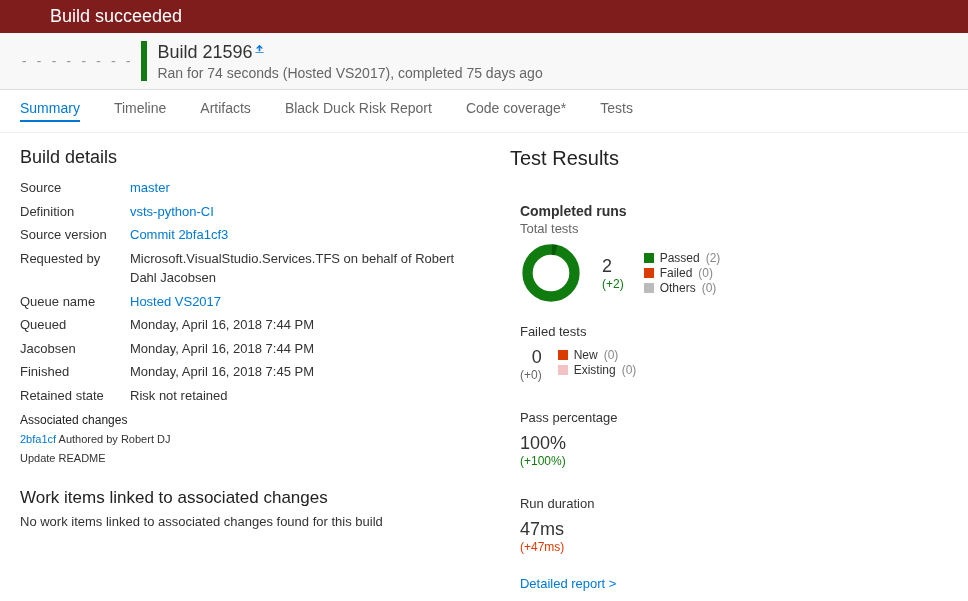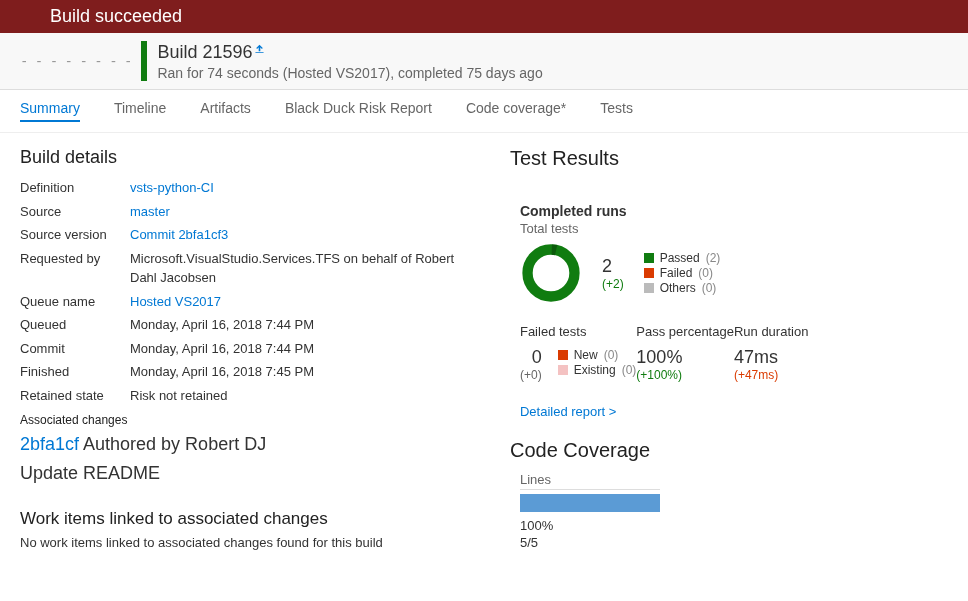--- a/index.html
+++ b/index.html
@@ -23,42 +23,42 @@
     .right { flex: 1; }
     
     .section-h { font-size: 18px; font-weight: 400; color: #222; margin-bottom: 8px; }
     .section-h.sub { font-size: 15px; font-weight: 600; margin-top: 14px; margin-bottom: 4px;}
     
     .kv-row { display: flex; padding: 2px 0; font-size: 13px; line-height: 1.5;}
     .kv-label { width: 110px; color: #333; }
     .kv-value { flex: 1; color: #333; }
     .link { color: #0078d4; cursor: pointer; }
     
-    .assoc-row { font-size: 18px; line-height: 1.5; margin-top:2px;}
+    .assoc-row { font-size: 11px; line-height: 1.5; margin-top:2px;}
     .subtext { color: #333; font-size: 13px; line-height: 1.5;}
 
     .tr-h { font-size: 20px; font-weight: 400; color: #222; margin-bottom: 10px; }
     .tr-sub { font-size: 14px; font-weight: 600; margin-bottom: 2px; color: #333; margin-top: 33px;}
     .tr-small { font-size: 13px; color: #666; margin-bottom:6px;}
 
     .tests-main { display: flex; align-items: center; gap: 20px; margin-bottom: 20px;}
     .donut { width: 62px; height: 62px; }
     .big-num { font-size: 18px; font-weight: 400; }
     .delta-green { color: #107c10; font-size: 12px; }
     .delta-red { color: #da3b01; font-size: 12px; }
     .legend { font-size: 12px; }
     .legend-item { display: flex; align-items: center; gap: 6px; margin: 1px 0;}
     .sq { width: 10px; height: 10px; display: inline-block;}
     .sq.green { background: #107c10;}
     .sq.red { background: #da3b01;}
     .sq.grey { background: #bbb;}
     .sq.pink { background: #f4c2c2;}
     .lcount { color: #888;}
 
-    .metrics-row { display: flex; align-items: flex-start; margin-bottom: 22px;}
+    .metrics-row { display: flex; gap: 28px; align-items: flex-start; margin-bottom: 22px; flex-direction: column;}
     .metric-block .m-label { font-size: 13px; color: #333; margin-bottom: 8px;}
     .metric-block .m-val { font-size: 18px; font-weight: 400; }
     
     .cov-label { font-size: 13px; color: #666; margin-top:10px; border-bottom: 1px solid #ddd; padding-bottom:2px; width: 140px;}
     .cov-bar-bg { width: 140px; height: 18px; background: #5b9bd5; margin-top: 4px;}
     .cov-text { font-size: 13px; margin-top: 6px;}
   </style>
 </head>
 <body>
 
@@ -89,45 +89,45 @@
   <div class="tab">Black Duck Risk Report</div>
   <div class="tab">Code coverage*</div>
   <div class="tab">Tests</div>
 </div>
 
 <div class="content">
   <div class="left">
     <div class="section-h">Build details</div>
 
     <div class="kv-row">
+        <div class="kv-label">Source</div>
+        <div class="kv-value link">master</div>
+      </div>
+    <div class="kv-row">
         <div class="kv-label">Definition</div>
         <div class="kv-value link">vsts-python-CI</div>
       </div>
     <div class="kv-row">
-        <div class="kv-label">Source</div>
-        <div class="kv-value link">master</div>
-      </div>
-    <div class="kv-row">
         <div class="kv-label">Source version</div>
         <div class="kv-value link">Commit 2bfa1cf3</div>
       </div>
     <div class="kv-row">
         <div class="kv-label">Requested by</div>
         <div class="kv-value">Microsoft.VisualStudio.Services.TFS on behalf of Robert Dahl Jacobsen</div>
       </div>
     <div class="kv-row">
         <div class="kv-label">Queue name</div>
         <div class="kv-value link">Hosted VS2017</div>
       </div>
     <div class="kv-row">
         <div class="kv-label">Queued</div>
         <div class="kv-value">Monday, April 16, 2018 7:44 PM</div>
       </div>
     <div class="kv-row">
-        <div class="kv-label">Commit</div>
+        <div class="kv-label">Jacobsen</div>
         <div class="kv-value">Monday, April 16, 2018 7:44 PM</div>
       </div>
     <div class="kv-row">
         <div class="kv-label">Finished</div>
         <div class="kv-value">Monday, April 16, 2018 7:45 PM</div>
       </div>
     <div class="kv-row">
         <div class="kv-label">Retained state</div>
         <div class="kv-value">Risk not retained</div>
       </div>

